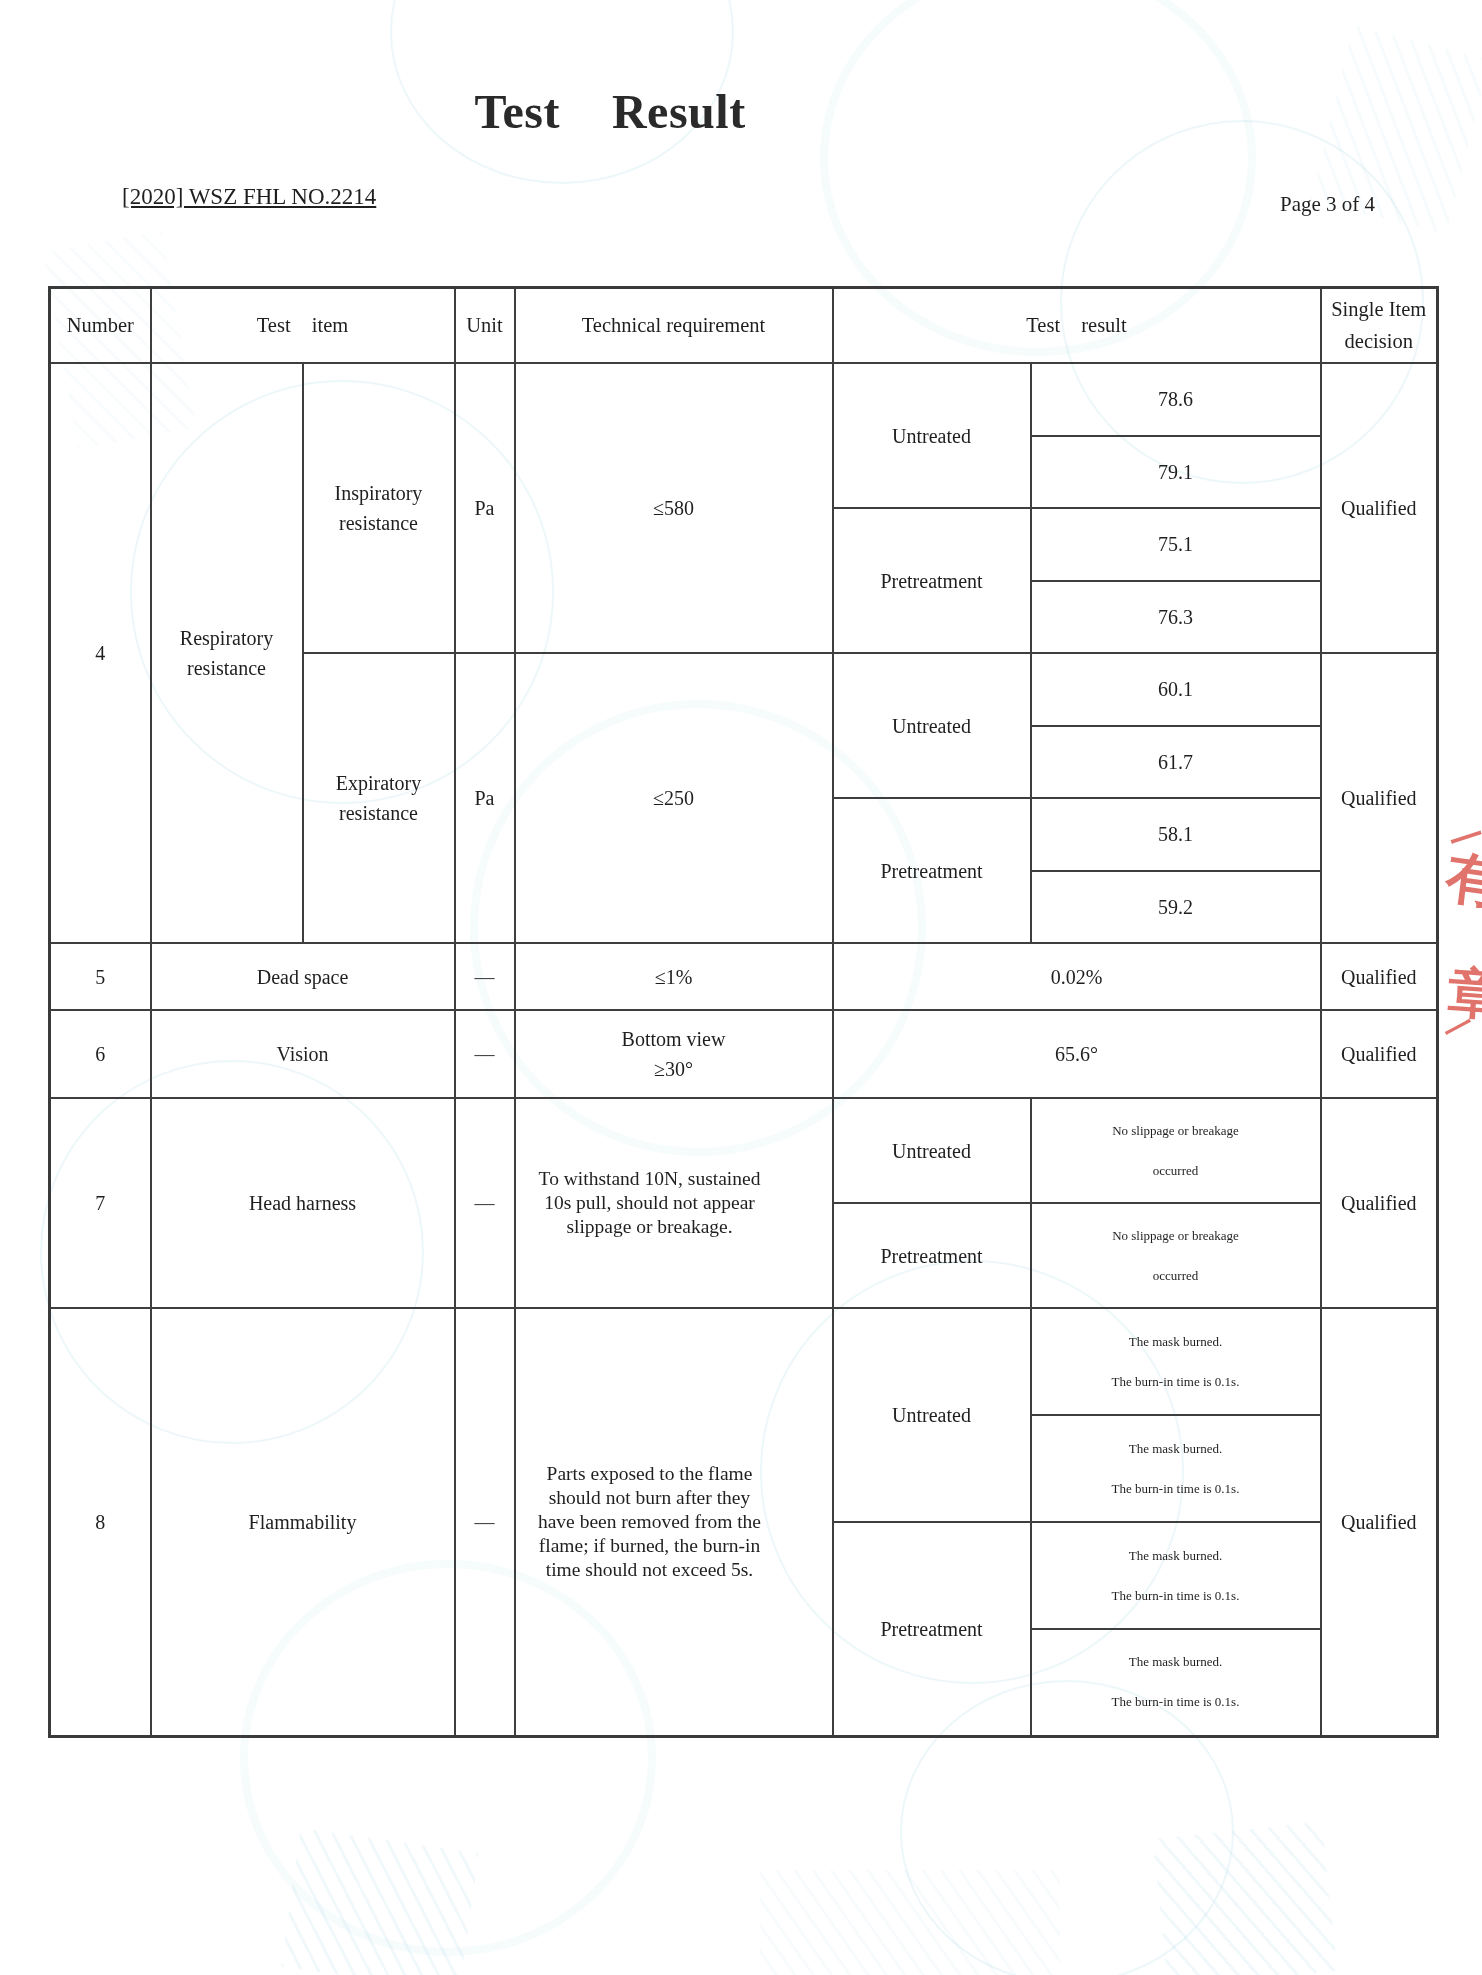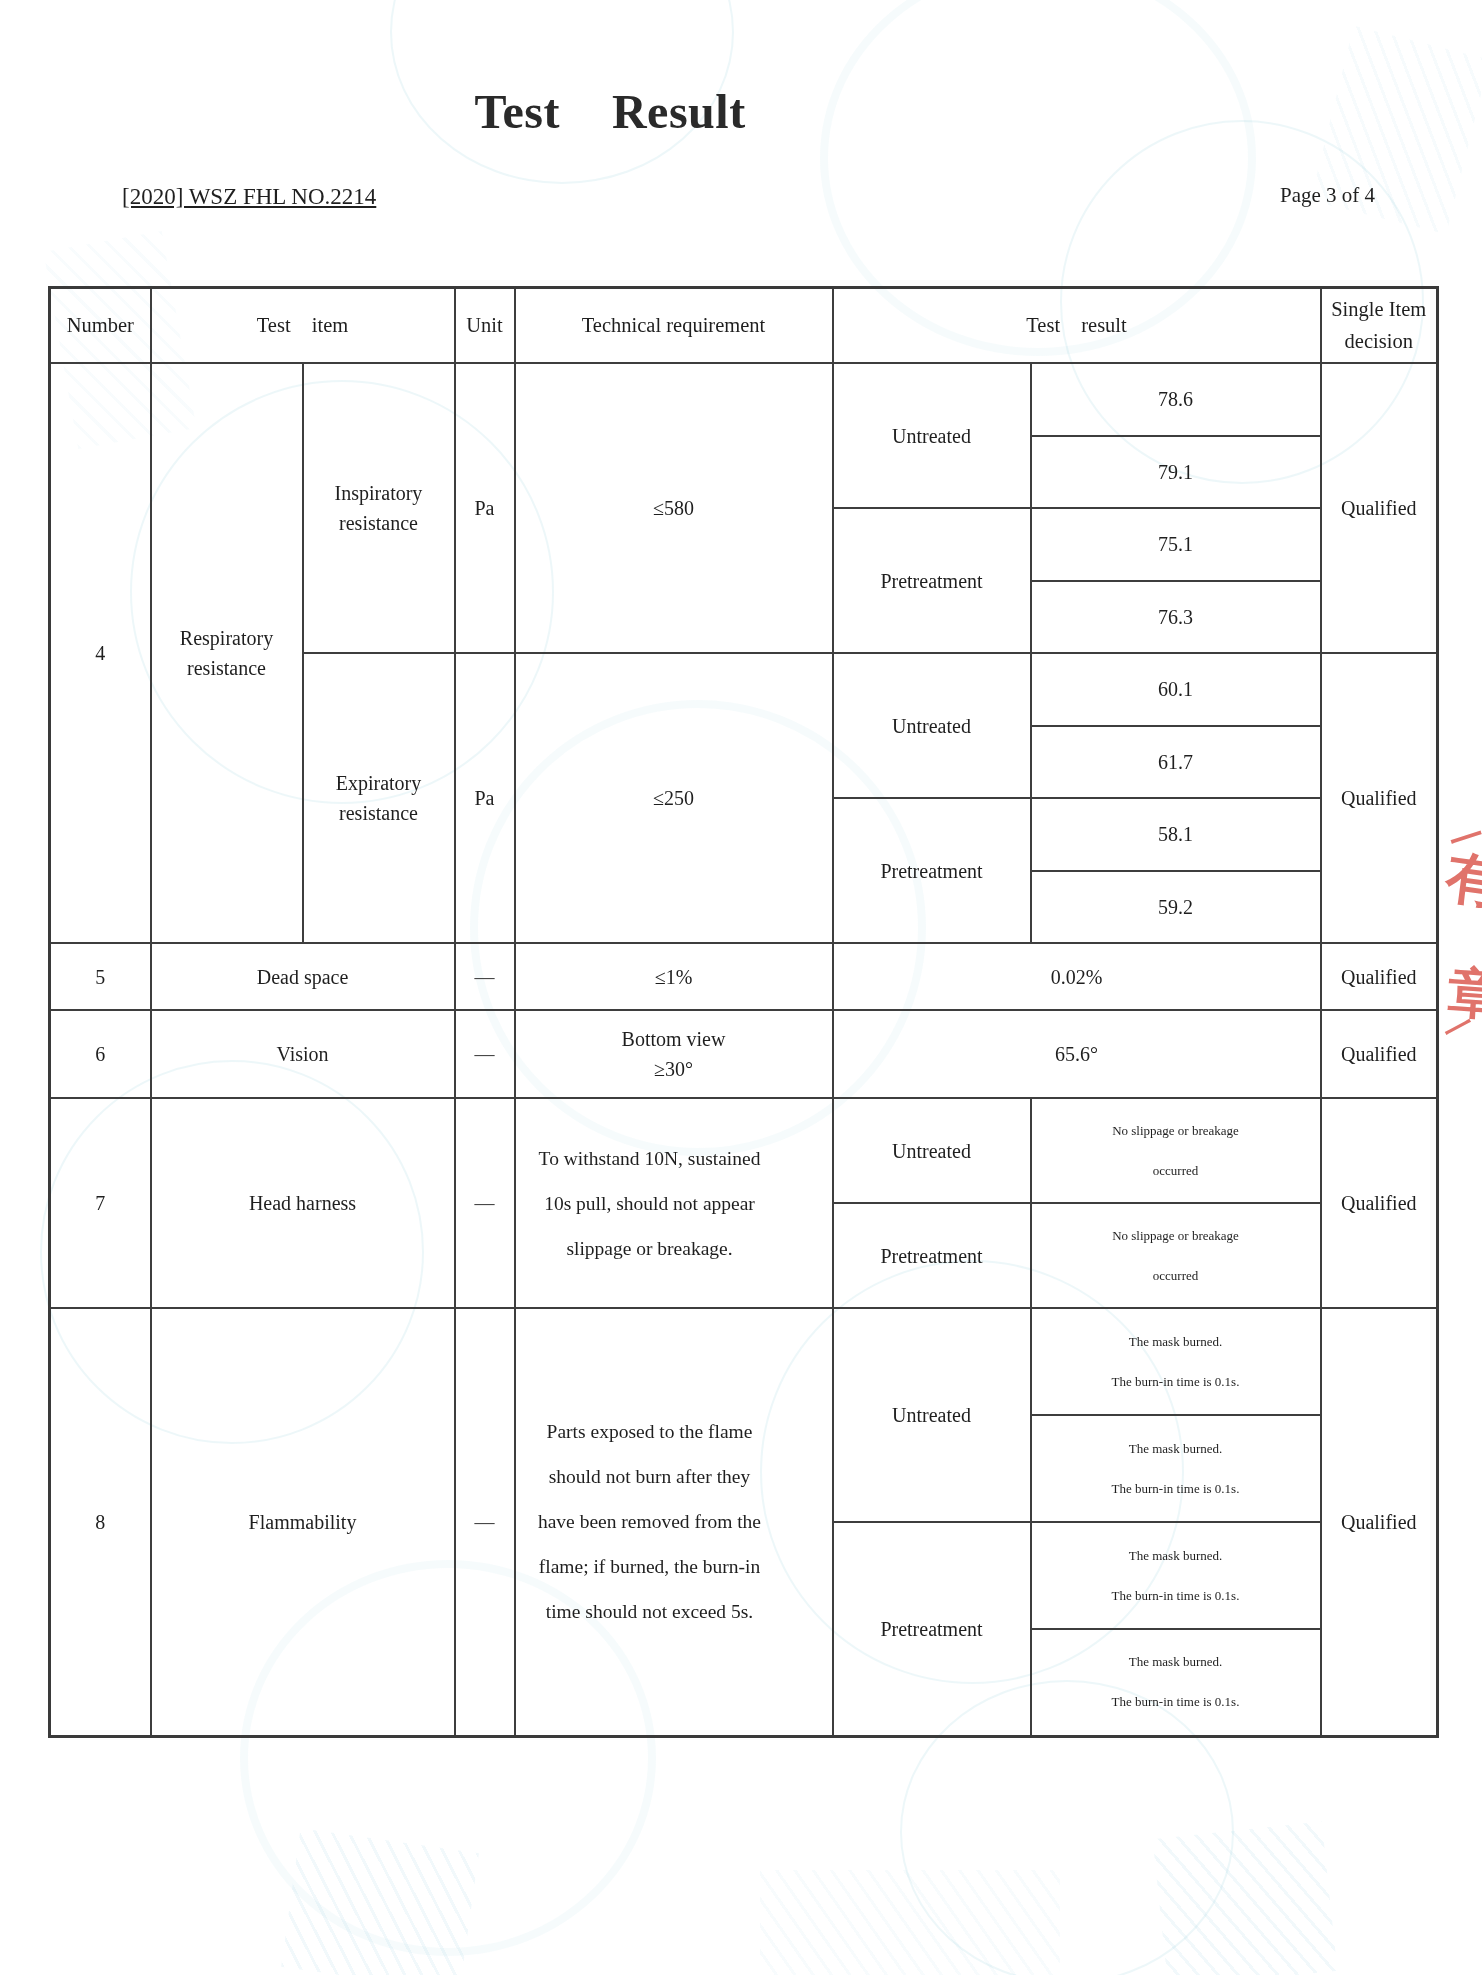--- a/index.html
+++ b/index.html
@@ -17,41 +17,41 @@
       rgba(150,205,225,0.16) 0 3px, transparent 3px 15px);
     opacity:.8;
   }
   
   .title{
     position:absolute;top:84px;left:0;width:1220px;text-align:center;
     font-size:48px;font-weight:bold;letter-spacing:.5px;color:#2a2a2a;z-index:2;
   }
   .title .w1{margin-right:52px;}
   .ref-no{position:absolute;top:184px;left:122px;font-size:23px;z-index:2;text-decoration:underline;}
-  .page-no{position:absolute;top:183px;left:1280px;font-size:21px;z-index:2;}
+  .page-no{position:absolute;top:192px;left:1280px;font-size:21px;z-index:2;}
   
   table.report{
     position:absolute;left:48px;top:286px;z-index:2;
     border-collapse:collapse;table-layout:fixed;background:transparent;
     border:3px solid #3a3a3a;
   }
   table.report td{
     border:2px solid #3e3e3e;text-align:center;vertical-align:middle;
     font-size:20px;padding:0;line-height:1.5;
   }
   tr.hdr td{font-size:20.5px;height:73px;line-height:1.55;}
   td.wsp{word-spacing:16px;margin-left:41px;}
   tr.r4 { height:72.5px; }
   tr.r5 { height:67px; }
   tr.r6 { height:88px; }
   tr.r7 { height:105px; }
   tr.r8 { height:107px; }
   td.num{font-size:21px;}
   td.req-left{text-align:left;}
-  td.req-left .blk{margin-left:16px;width:236px;font-size:19.5px;line-height:45px;}
+  td.req-left .blk{margin-left:16px;width:236px;font-size:19.5px;line-height:24px;}
   td.twoline div{line-height:40px;font-size:13px;}
   td.dash{font-size:20px;color:#3c3c3c;}
   
   .redmark{
     position:absolute;z-index:5;color:#e0736b;font-weight:bold;
     font-family:"Liberation Serif", serif;pointer-events:none;
   }
 </style>
 </head>
 <body>

